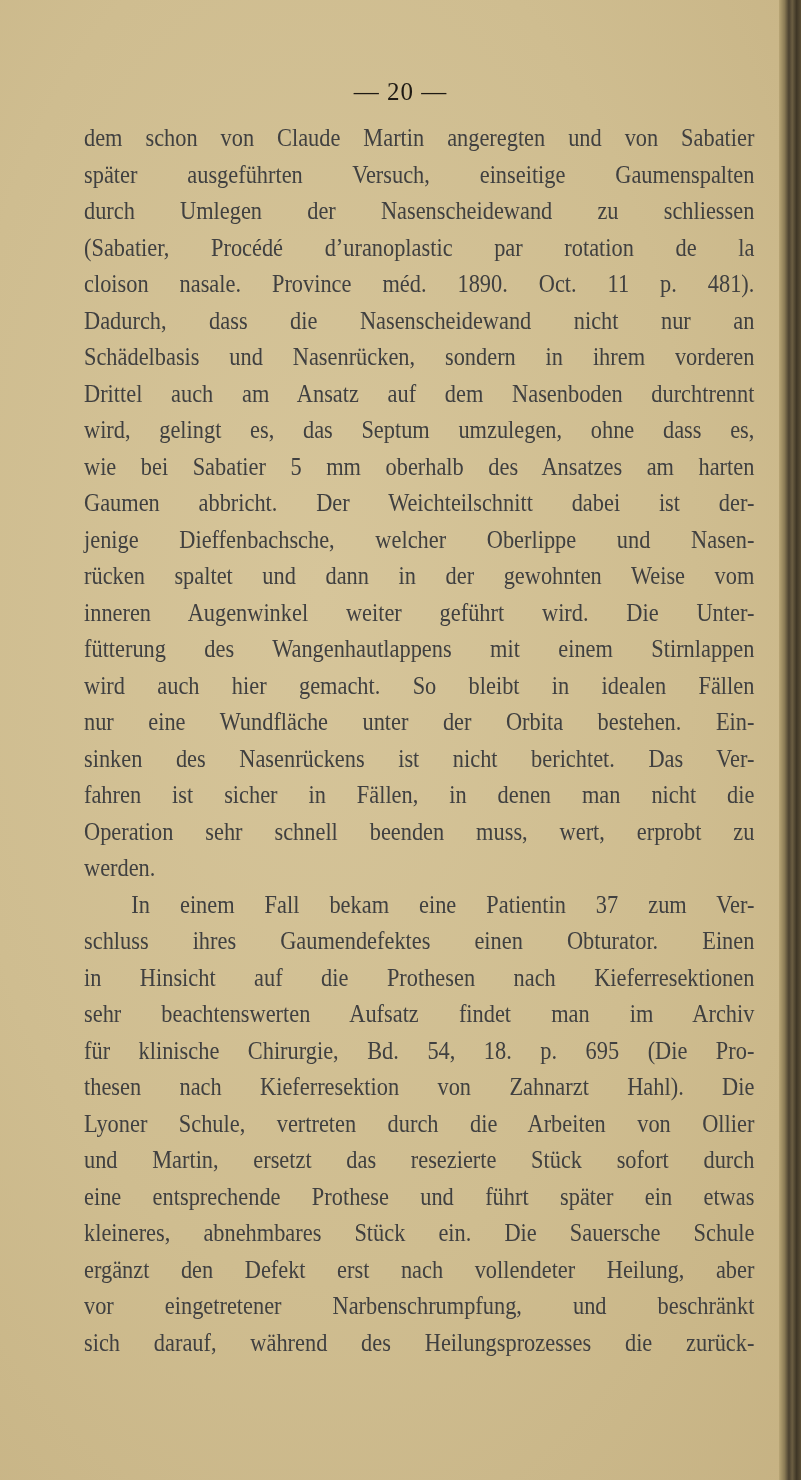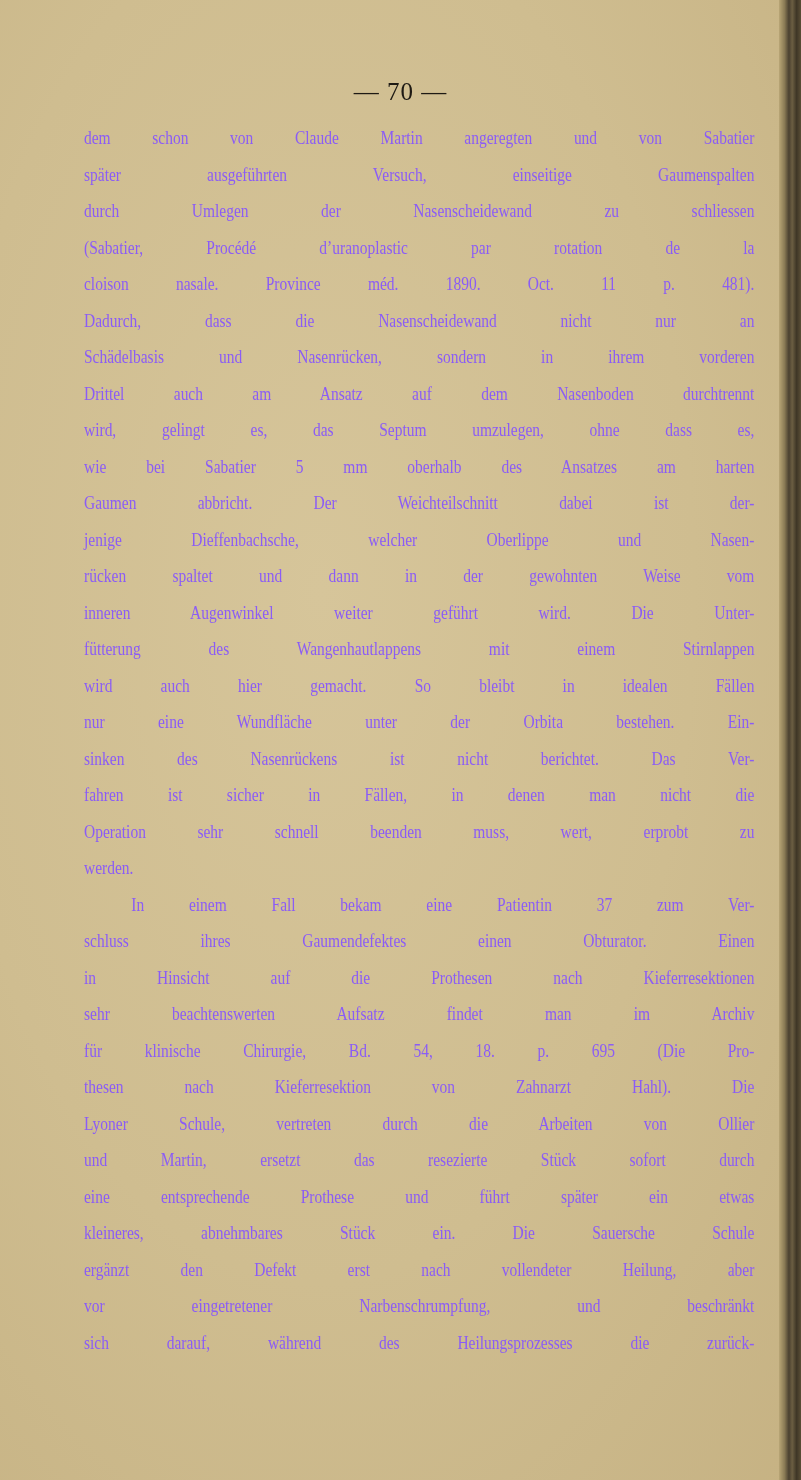--- a/index.html
+++ b/index.html
@@ -11,35 +11,35 @@
     position:absolute; top:0; right:0; width:22px; height:1480px;
     background: linear-gradient(to right, #b9a676 0%, #8a7a55 25%, #4a4030 45%, #6b5e42 60%, #3e3626 80%, #5a4e36 100%);
   }
   .page-number {
     position:absolute; top:78px; left:0; width:801px; text-align:center;
     font-family:"Liberation Serif", serif; font-size:25px; color:#1e1a14;
     letter-spacing:1px;
   }
   .text-block {
     position:absolute; top:120px; left:84px; width:672px;
-    font-family:"Liberation Serif", serif; font-size:18px; line-height:36.5px;
-    color:#8b5cf6;
+    font-family:"Liberation Serif", serif; font-size:26px; line-height:36.5px;
+    color:#404040;
   }
   .line {
     display:block; white-space:nowrap; text-align:justify; text-align-last:justify;
     height:36.5px; transform:scaleX(0.86); transform-origin:left center; width:116%;
   }
   .line.last { text-align-last:left; }
   .line.indent { text-indent:55px; }
 </style>
 </head>
 <body>
 
 <div>
-  <div class="page-number">— 70 —</div>
+  <div class="page-number">— 20 —</div>
 
   <div class="text-block">
     <span class="line">dem schon von Claude Martin angeregten und von Sabatier</span>
     <span class="line">später ausgeführten Versuch, einseitige Gaumenspalten</span>
     <span class="line">durch Umlegen der Nasenscheidewand zu schliessen</span>
     <span class="line">(Sabatier, Procédé d’uranoplastic par rotation de la</span>
     <span class="line">cloison nasale. Province méd. 1890. Oct. 11 p. 481).</span>
     <span class="line">Dadurch, dass die Nasenscheidewand nicht nur an</span>
     <span class="line">Schädelbasis und Nasenrücken, sondern in ihrem vorderen</span>
     <span class="line">Drittel auch am Ansatz auf dem Nasenboden durchtrennt</span>

